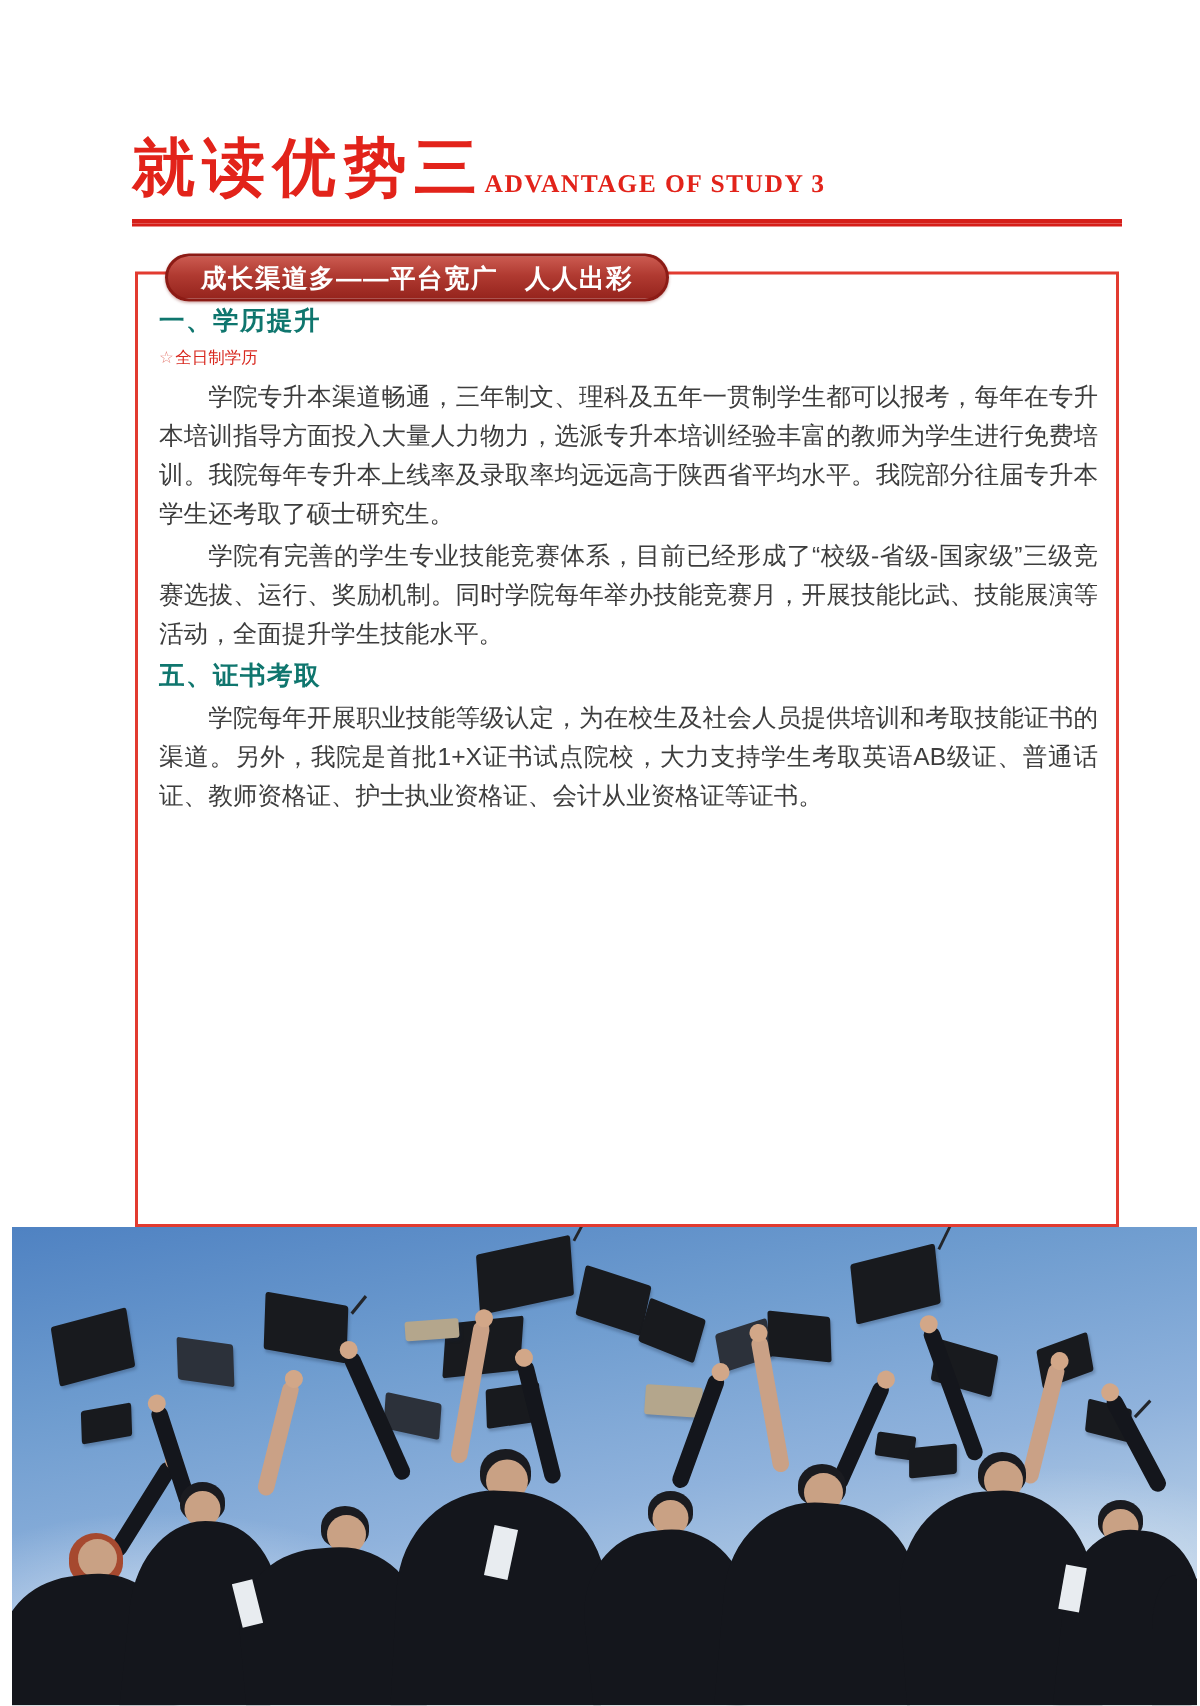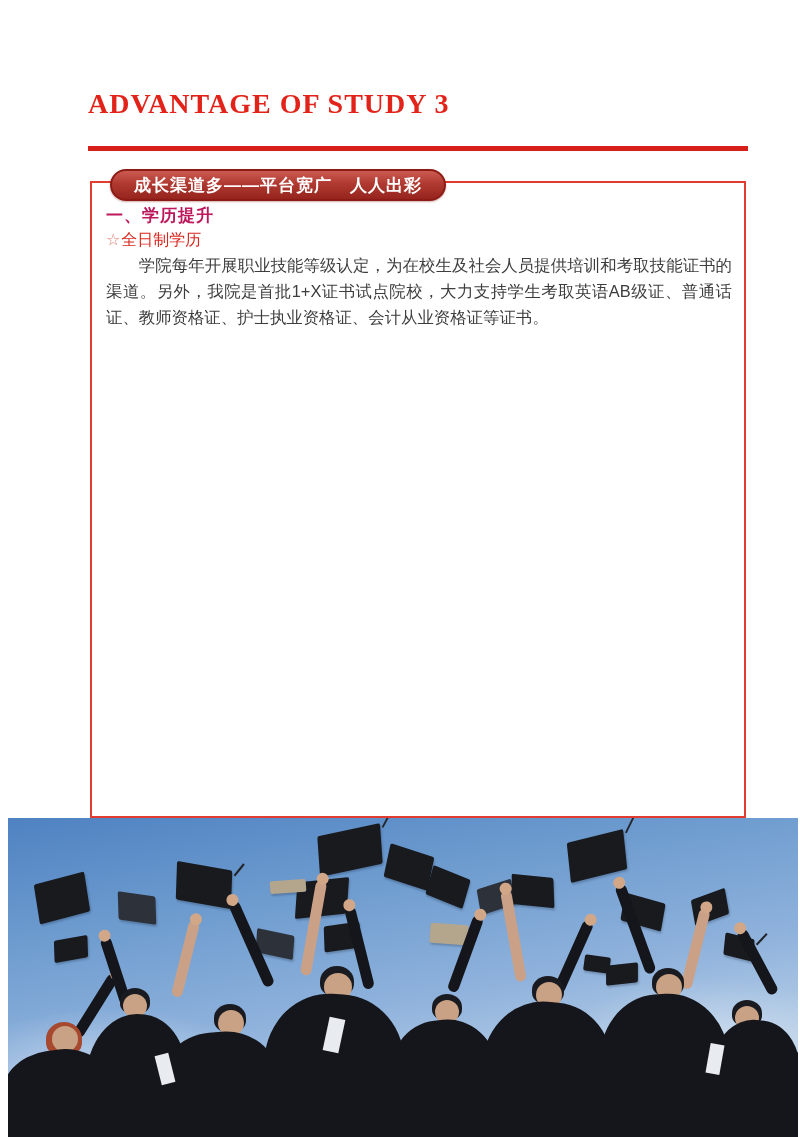--- a/index.html
+++ b/index.html
@@ -13,21 +13,21 @@
   
   .title-row {
     position:absolute; left:88px; top:88px; width:660px;
     display:flex; align-items:flex-end;
   }
   .title-cn {
     color:#e2231a; font-size:42px; font-weight:bold; letter-spacing:5px;
     line-height:48px; white-space:nowrap;
   }
   .title-en {
-    color:#e2231a; font-size:28px; font-weight:bold;
+    color:#e2231a; font-size:17px; font-weight:bold;
     font-family:"Liberation Serif","DejaVu Serif",serif;
     letter-spacing:1px; padding-bottom:3px; white-space:nowrap;
   }
   .double-rule {
     position:absolute; left:88px; top:146px; width:660px; height:3px;
     border-top:3px solid #d61f1a; border-bottom:2px solid #d61f1a;
   }
 
   
   .content-box {
@@ -41,25 +41,25 @@
     background:linear-gradient(180deg,#cb5a50 0%,#b03a31 45%,#96241d 100%);
     border:2px solid #8c1b15;
     display:flex; align-items:center;
     box-shadow:0 1px 2px rgba(120,20,15,.35);
   }
   .banner-pill span {
     color:#ffffff; font-size:17px; font-weight:bold; letter-spacing:1px;
     white-space:nowrap;
   }
   h2.sec {
-    color:#be185d; font-size:17px; font-weight:bold; line-height:22px;
-    margin:6px 0 2px 0; letter-spacing:1px;
+    color:#0f766e; font-size:17px; font-weight:bold; line-height:22px;
+    margin:6px 0 2px 0; letter-spacing:1px;font-family:Liberation Mono, monospace;
   }
   h3.sub {
-    color:#d8281f; font-size:16px; font-weight:normal; line-height:21px;
+    color:#d8281f; font-size:11px; font-weight:normal; line-height:21px;
     margin:2px 0 2px 0;
   }
   h3.sub .star { color:#e57f76; margin-right:1px; }
   p.body {
     color:#3d3d3d; font-size:16.4px; line-height:26px;
     text-align:justify; text-indent:2em; margin:2px 0 2px 0;
   }
 
   
   .photo {
@@ -96,37 +96,41 @@
   }
   .arm.skin { background:#caa186; }
   .collar { position:absolute; background:#e8ecf0; }
 </style>
 </head>
 <body>
 
 <div class="page">
 
   <div class="title-row">
+    <div class="title-cn">就读优势三</div>
     <div class="title-en">ADVANTAGE OF STUDY 3</div>
   </div>
   <div class="double-rule"></div>
 
   <div class="content-box">
     <div class="banner-pill">
       <span>成长渠道多——平台宽广　人人出彩</span>
     </div>
 
     <h2 class="sec">一、学历提升</h2>
 
     <h3 class="sub"><span class="star">☆</span><span>全日制学历</span></h3>
-
-
-
-
-
+    <p class="body">学院专升本渠道畅通，三年制文、理科及五年一贯制学生都可以报考，每年在专升本培训指导方面投入大量人力物力，选派专升本培训经验丰富的教师为学生进行免费培训。我院每年专升本上线率及录取率均远远高于陕西省平均水平。我院部分往届专升本学生还考取了硕士研究生。</p>
+
+
+
+    <p class="body">学院有完善的学生专业技能竞赛体系，目前已经形成了“校级-省级-国家级”三级竞赛选拔、运行、奖励机制。同时学院每年举办技能竞赛月，开展技能比武、技能展演等活动，全面提升学生技能水平。</p>
+
+
+    <h2 class="sec">五、证书考取</h2>
     <p class="body">学院每年开展职业技能等级认定，为在校生及社会人员提供培训和考取技能证书的渠道。另外，我院是首批1+X证书试点院校，大力支持学生考取英语AB级证、普通话证、教师资格证、护士执业资格证、会计从业资格证等证书。</p>
   </div>
 
   <div class="photo">
     <div class="haze-left"></div>
     <div class="haze-right"></div>
 
     <div class="cap t" style="left:310px;top:12px;width:64px;height:40px;transform:rotate(-12deg) skew(-8deg);"></div>
     <div class="cap" style="left:378px;top:32px;width:46px;height:34px;transform:rotate(18deg) skew(6deg);"></div>
     <div class="cap" style="left:288px;top:62px;width:52px;height:36px;transform:rotate(-6deg) skew(-10deg);"></div>

